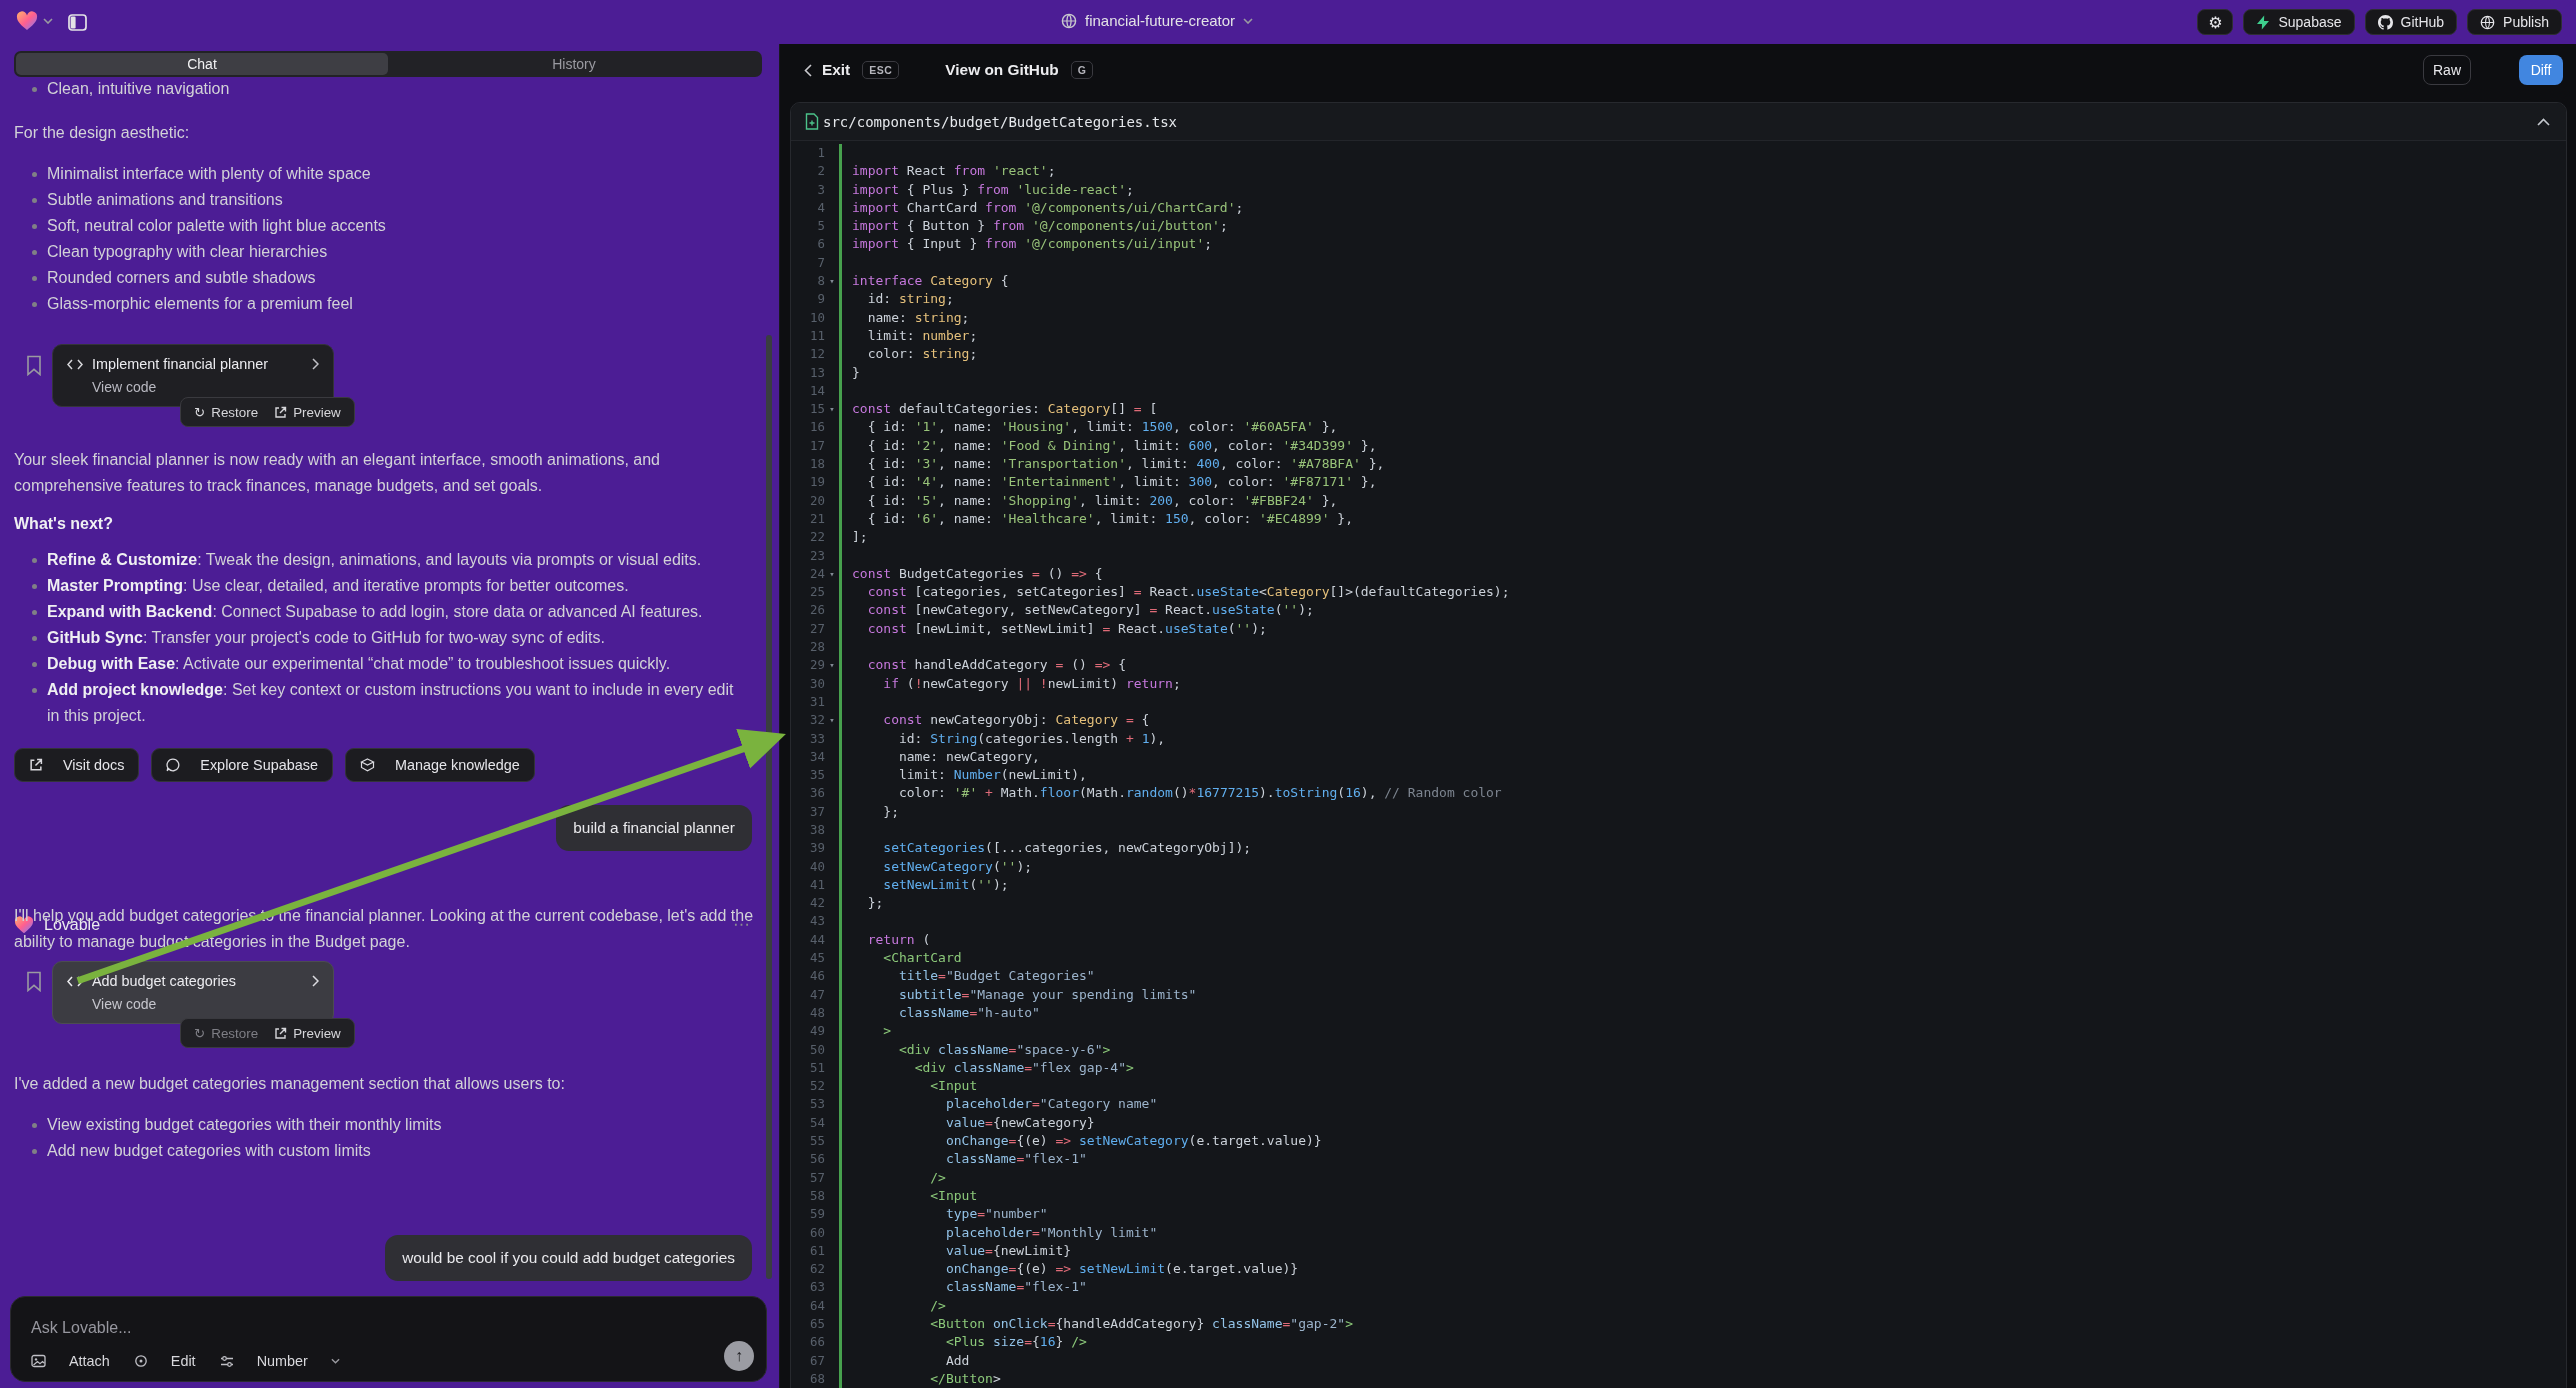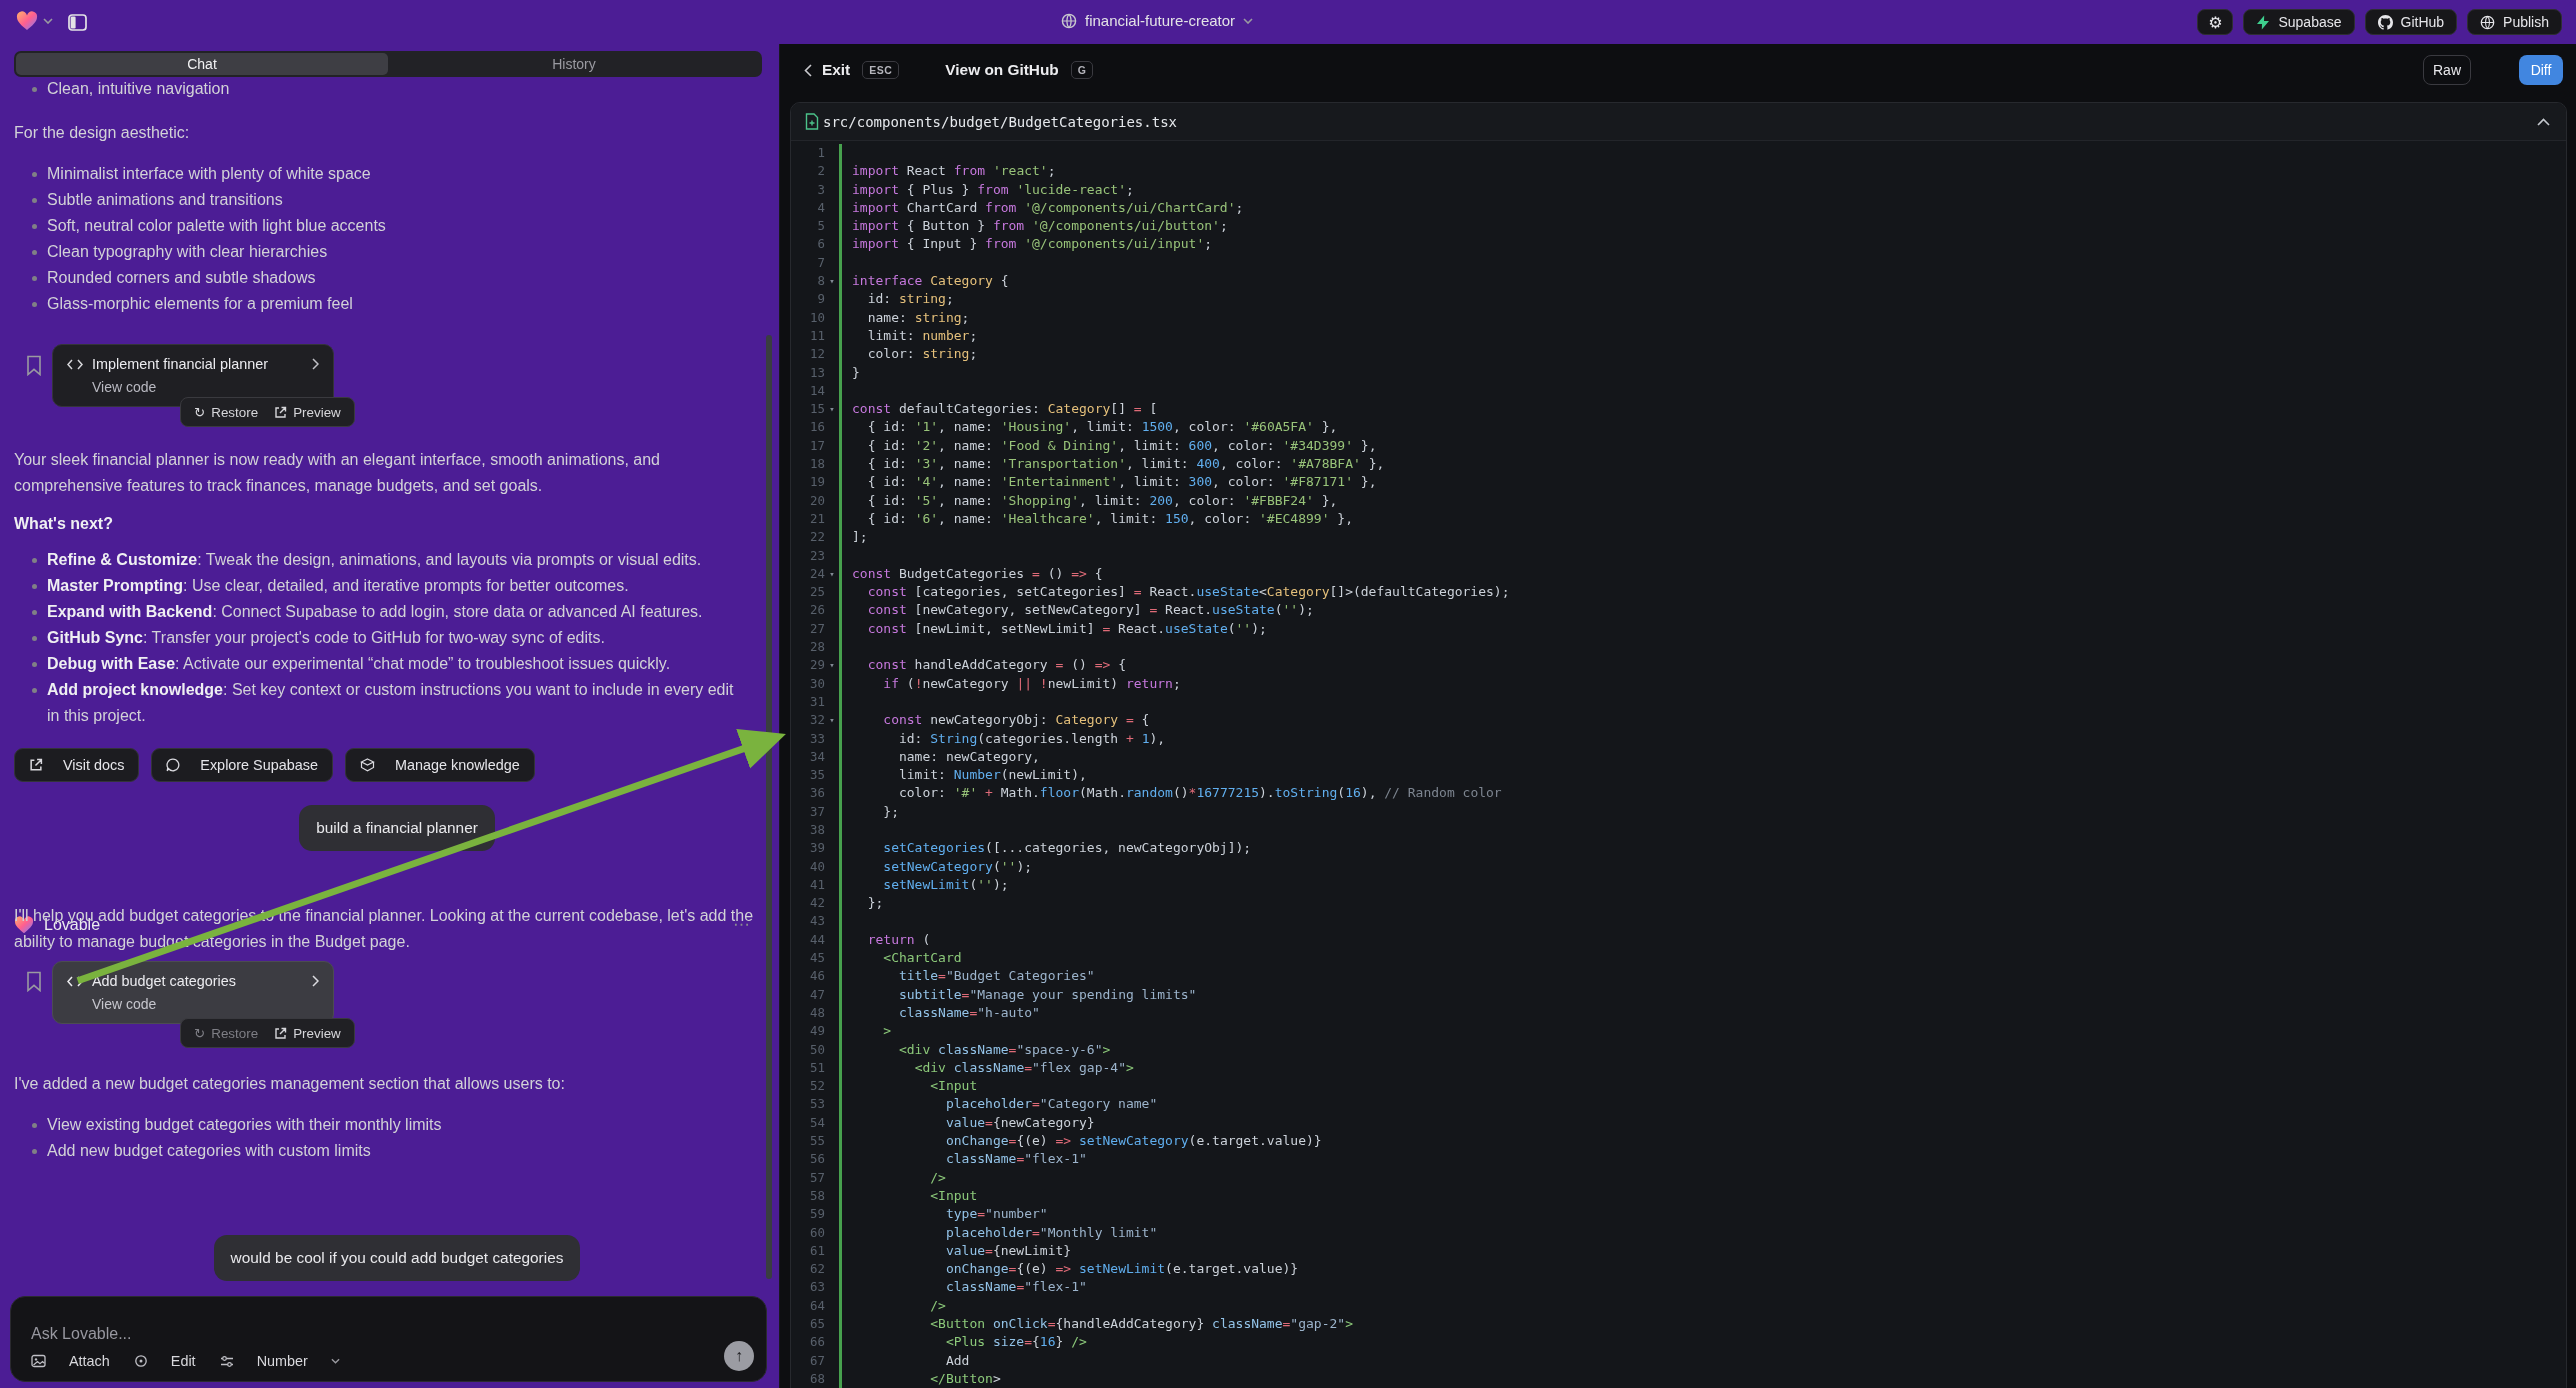--- a/index.html
+++ b/index.html
@@ -35,28 +35,28 @@
   .vcard.sel{background:#3c3c42;border-color:#4c4c52;}
   .vcard-row{display:flex;align-items:center;gap:9px;font-size:14.4px;color:#ececf0;}
   .vcard-sub{margin:7px 0 0 25px;font-size:14px;color:#b9b9c1;}
   .vcard.sel .vcard-sub{color:#c6c6cd;}
   .pill{position:absolute;left:180px;height:30px;display:flex;align-items:center;gap:16px;padding:0 13px;
         background:#202024;border:1px solid #3a3a3f;border-radius:8px;z-index:3;font-size:13.4px;color:#d6d6da;}
   .pill .item{display:flex;align-items:center;gap:6px;}
   .dim{color:#7e7e85;}
   .act-btn{display:flex;align-items:center;gap:20px;height:34px;padding:0 14px;background:#1c1c20;
            border:1px solid #333338;border-radius:9px;font-size:14.4px;color:#e6e6ea;}
-  .bubble-row{position:absolute;left:28px;width:738px;display:flex;justify-content:center;}
+  .bubble-row{position:absolute;left:14px;width:738px;display:flex;justify-content:flex-end;}
   .bubble{background:#2f2f34;border-radius:13px;padding:11px 17px;font-size:15.4px;color:#e9e9ec;line-height:24px;}
   .lov-row{position:absolute;left:14px;top:870px;width:738px;display:flex;align-items:center;gap:10px;}
   .lov-name{font-size:16px;color:#ececef;}
   .dots{margin-left:auto;color:#8a8a90;font-size:17px;letter-spacing:2px;}
   .composer{position:absolute;left:10px;top:1252px;width:757px;height:86px;background:#141417;
             border:1px solid #2a2a2f;border-radius:15px;}
-  .composer .ph{position:absolute;left:20px;top:28px;font-size:16px;color:#97979f;}
+  .composer .ph{position:absolute;left:20px;top:22px;font-size:16px;color:#97979f;}
   .composer .row{position:absolute;left:20px;bottom:12px;display:flex;align-items:center;gap:24px;
                  font-size:14.4px;color:#d8d8dc;}
   .composer .citem{display:flex;align-items:center;gap:23px;}
   .send{position:absolute;right:12px;bottom:10px;width:30px;height:30px;border-radius:50%;background:#9b9ca3;
         display:flex;align-items:center;justify-content:center;color:#1c1c1f;font-size:16px;font-weight:bold;}
   .chat-scrollbar{position:absolute;left:766px;top:291px;width:6px;height:944px;border-radius:3px;background:#3a3d41;}
 
   
   .codepanel{position:absolute;left:779px;top:44px;width:1797px;height:1344px;background:#0d0e11;
              border-left:1px solid #18191d;}

